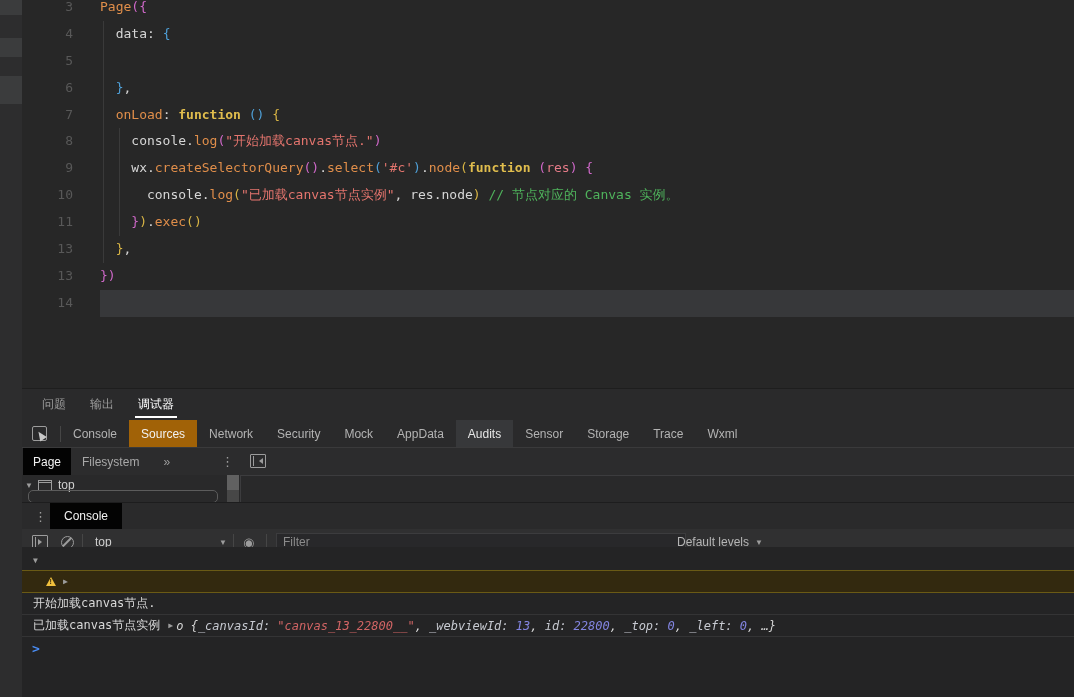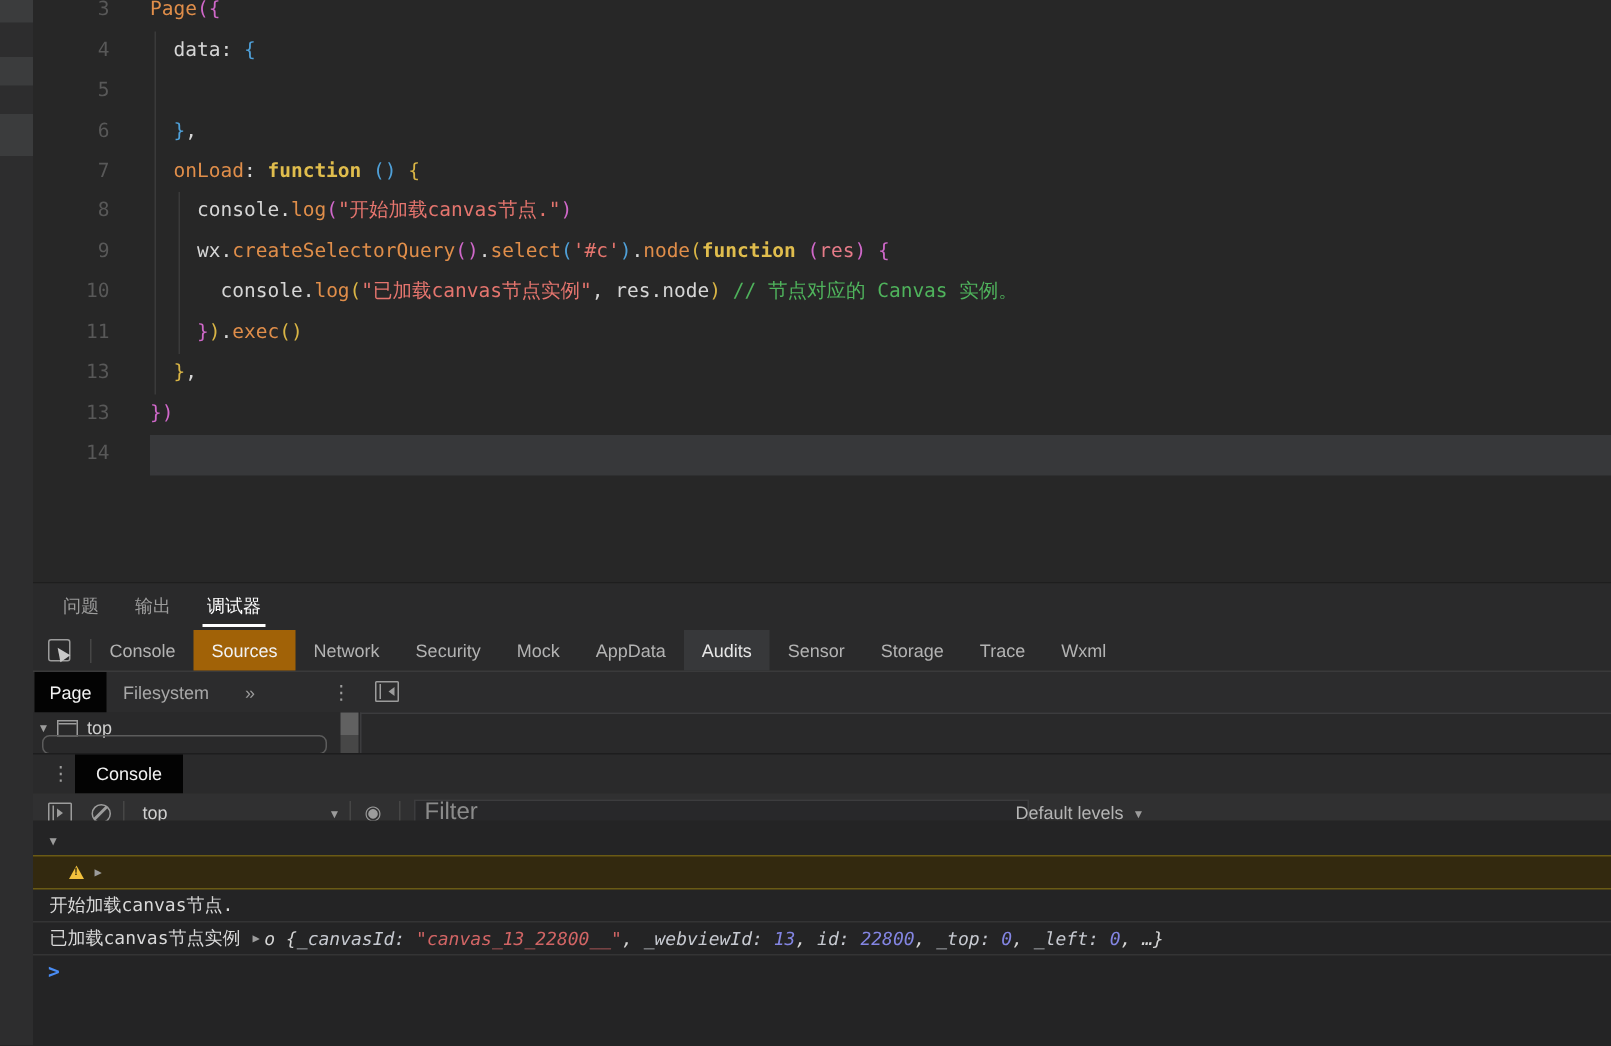--- a/index.html
+++ b/index.html
@@ -70,21 +70,21 @@
   .sidebox-icon{position:relative;width:14px;height:12px;border:1px solid #9c9c9c;border-radius:1px;}
   .sidebox-icon .bar{position:absolute;left:2px;top:1px;bottom:1px;width:1px;background:#9c9c9c;}
   .sidebox-icon .tri-r{position:absolute;left:5px;top:3px;width:0;height:0;
       border-top:3px solid transparent;border-bottom:3px solid transparent;border-left:4px solid #9c9c9c;}
   .clear-icon{position:relative;width:11px;height:11px;border:1.5px solid #9c9c9c;border-radius:50%;}
   .clear-icon::after{content:"";position:absolute;left:-1px;top:4px;width:12px;height:1.5px;background:#9c9c9c;transform:rotate(-45deg);}
   .ctx-select{justify-content:space-between;width:132px;color:#cfcfcf;font-size:12px;}
   .dd-arrow{color:#9c9c9c;font-size:8px;}
   .eye-icon{color:#9c9c9c;font-size:13px;}
   .filter-input{position:absolute;left:254px;top:4px;width:396px;height:16px;background:#28282a;
-      border:1px solid #3c3c3e;color:#cfcfcf;font-size:16px;padding:0 6px;outline:none;
+      border:1px solid #3c3c3e;color:#cfcfcf;font-size:12px;padding:0 6px;outline:none;
       font-family:"Liberation Sans","DejaVu Sans",sans-serif;}
   .filter-input::placeholder{color:#8b8b8b;}
   .levels{color:#b5b5b5;font-size:12px;gap:6px;}
   
   .console-output{position:absolute;left:0;right:0;top:158px;bottom:0;background:#242425;padding-top:3px;
       font-family:"DejaVu Sans Mono",monospace;font-size:12px;}
   .c-row{position:relative;display:flex;align-items:center;}
   .c-group{height:20px;color:#e8e8e8;font-weight:bold;padding-left:11px;}
   .g-arrow{color:#9c9c9c;font-size:8px;margin-right:6px;font-weight:normal;}
   .c-warn{height:21px;background:#33290f;border-top:1px solid #6a5a15;border-bottom:1px solid #6a5a15;

